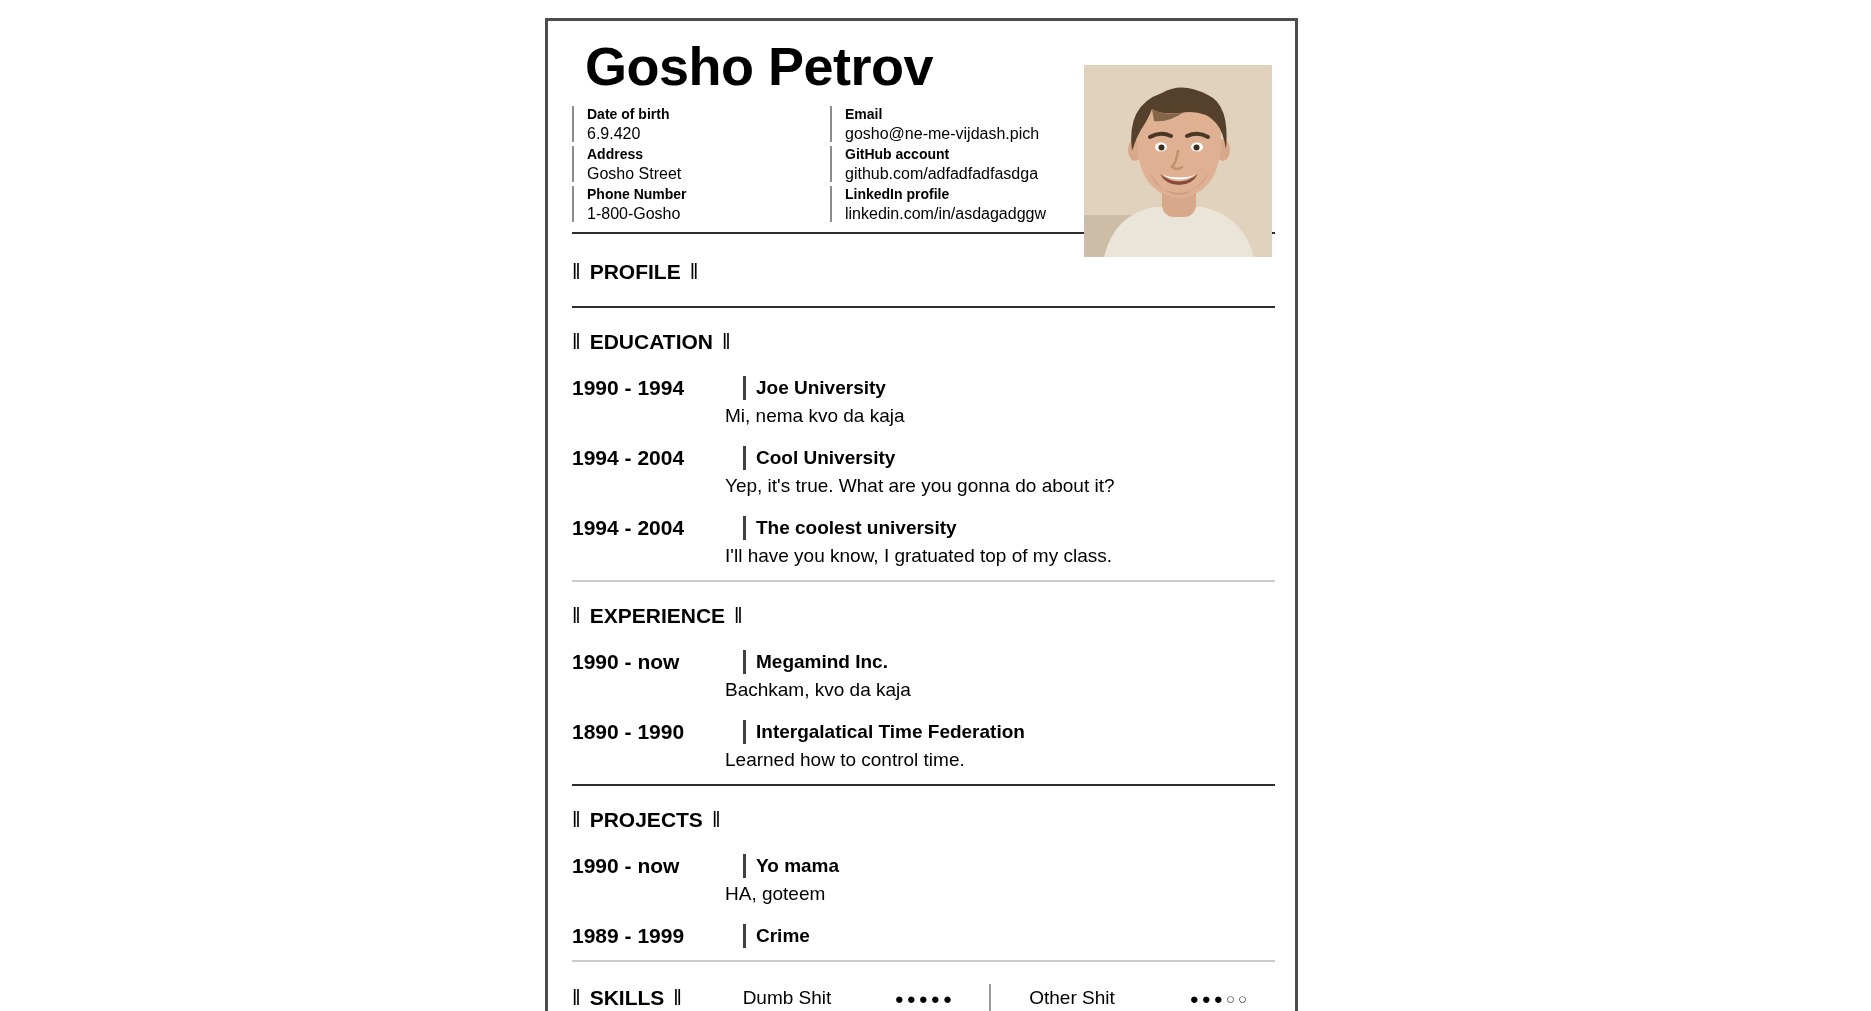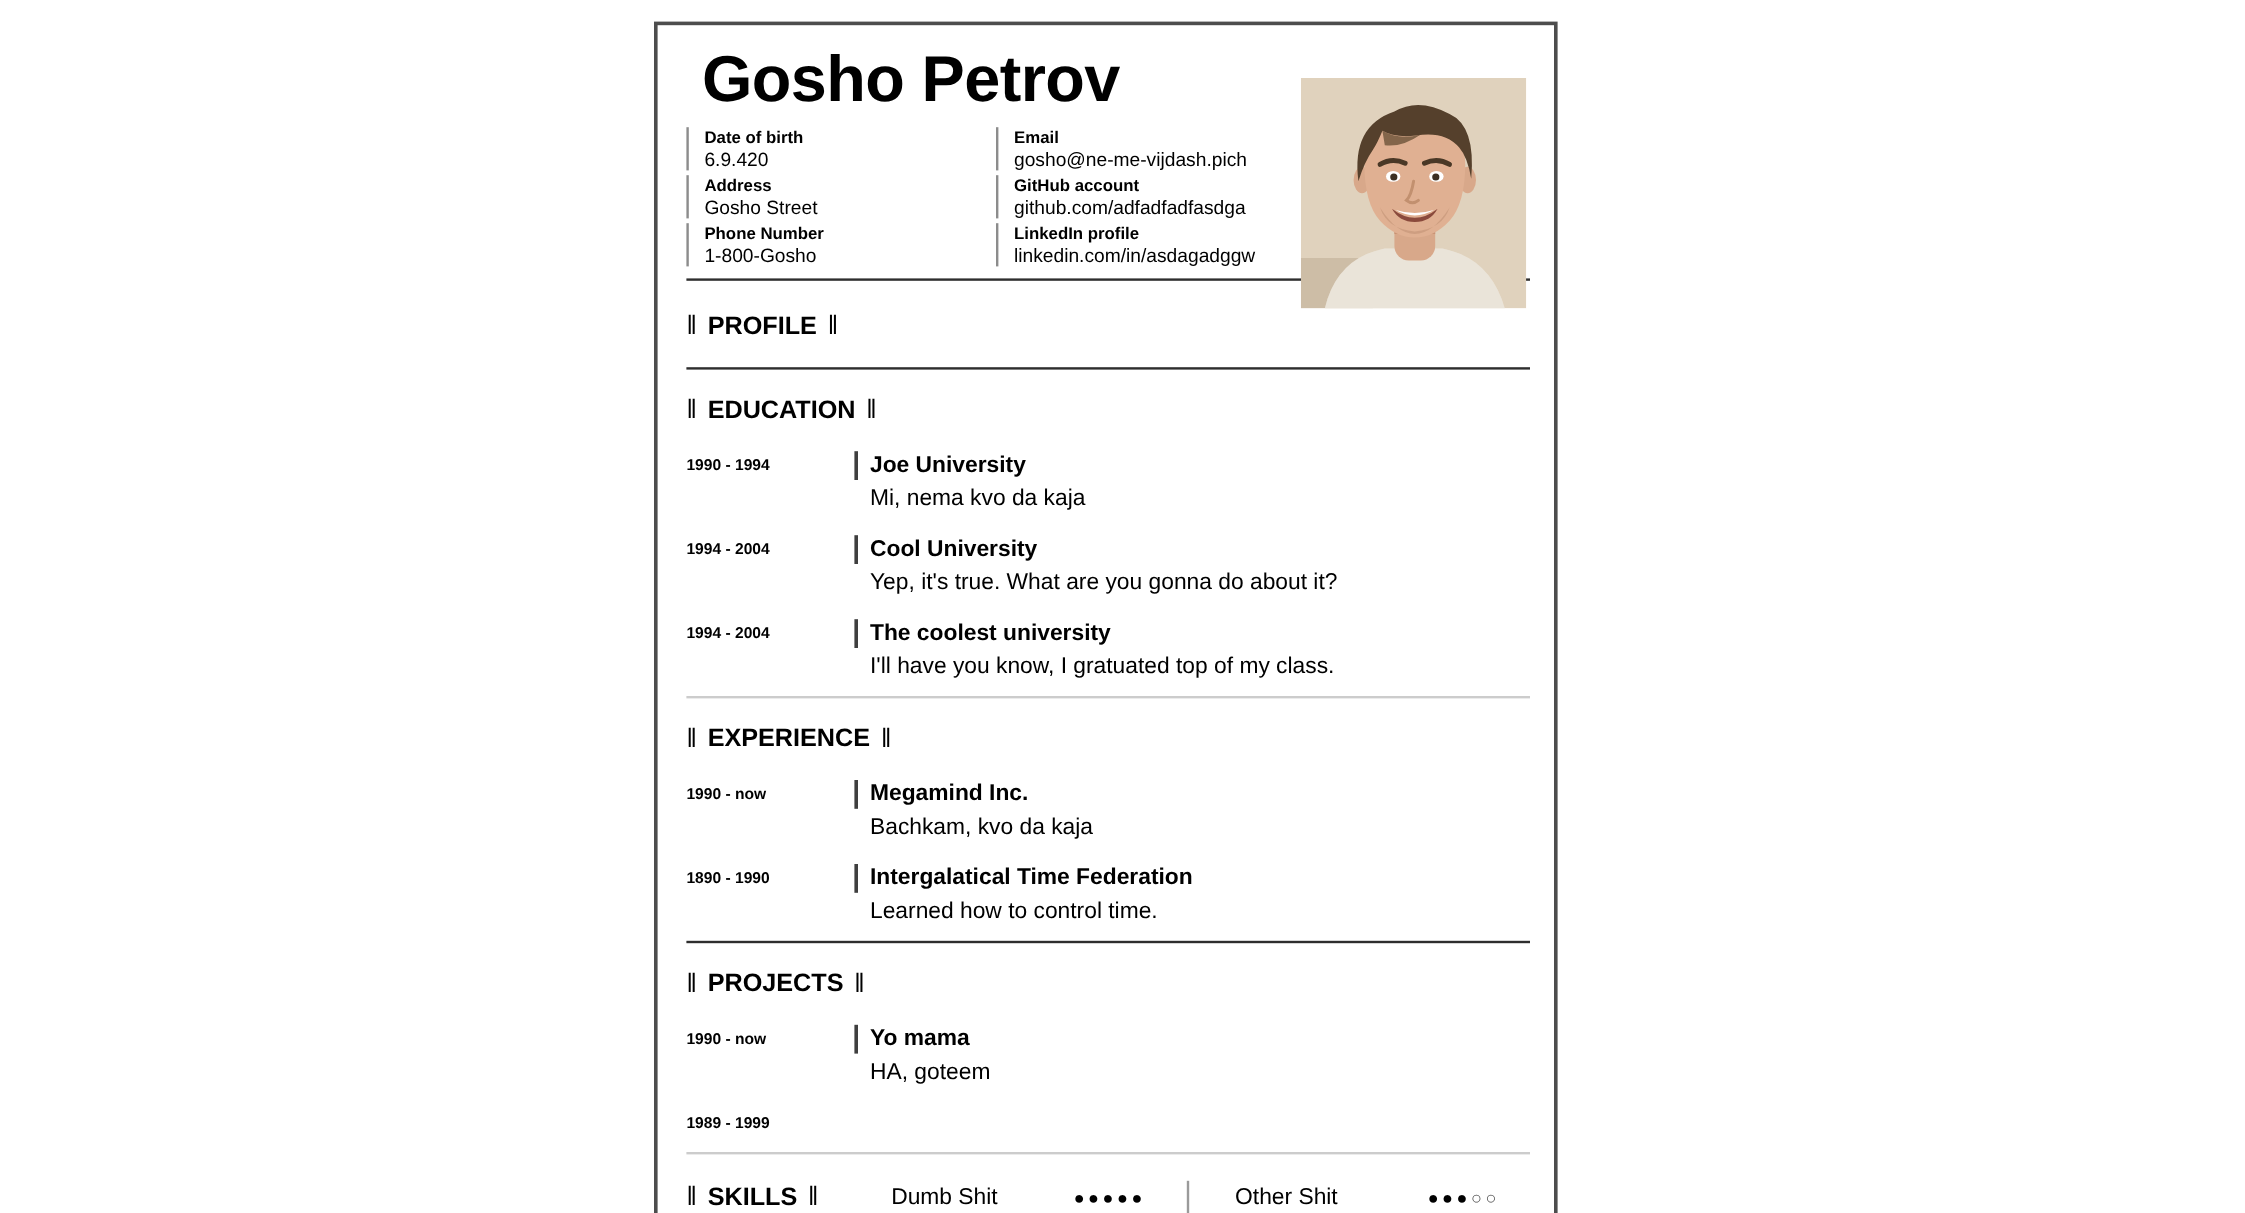--- a/index.html
+++ b/index.html
@@ -50,25 +50,25 @@
   .sec-h .mk { font-weight: 400; transform: scaleY(1.05); }
   .profile-row {
     display: grid; grid-template-columns: 145px 1fr;
     margin-top: 26px; align-items: baseline;
   }
   .profile-text { font-size: 19px; line-height: 24px; }
   .section { margin-top: 22px; }
   .section .sec-h { margin-bottom: 12px; }
   .entry { display: grid; grid-template-columns: 140px 1fr; margin-top: 10px; }
   .entry + .entry { margin-top: 18px; }
-  .entry-period { font-size: 13px; font-weight: bold; line-height: 24px; }
+  .entry-period { font-size: 21px; font-weight: bold; line-height: 24px; }
   .entry-body {}
   .entry-title {
     font-size: 19px; font-weight: bold; line-height: 24px;
-    border-left: 3px solid #3f3f3f; padding-left: 10px;
+    border-left: 3px solid #3f3f3f; padding-left: 10px; margin-left: 31px;
   }
   .entry-desc { font-size: 19px; line-height: 24px; margin: 4px 0 0 13px; }
   
   .skills-row { display: grid; grid-template-columns: 145px 1fr; margin-top: 24px; }
   .skills-grid {
     position: relative;
     display: grid;
     grid-template-columns: 140px 98px 52px 130px 113px;
     row-gap: 8px; align-items: center;
   }
@@ -230,20 +230,23 @@
     </div>
     <div class="entry">
       <div class="entry-period">1990 - now</div>
       <div class="entry-body">
         <div class="entry-title">Yo mama</div>
         <div class="entry-desc">HA, goteem</div>
       </div>
     </div>
     <div class="entry">
       <div class="entry-period">1989 - 1999</div>
+      <div class="entry-body">
+        <div class="entry-title">Crime</div>
+      </div>
     </div>
   </div>
 
   <hr class="light after-section">
 
   <div class="skills-row">
     <div class="sec-h">
       <span class="mk">‖</span>
       <span>SKILLS</span>
       <span class="mk">‖</span>

